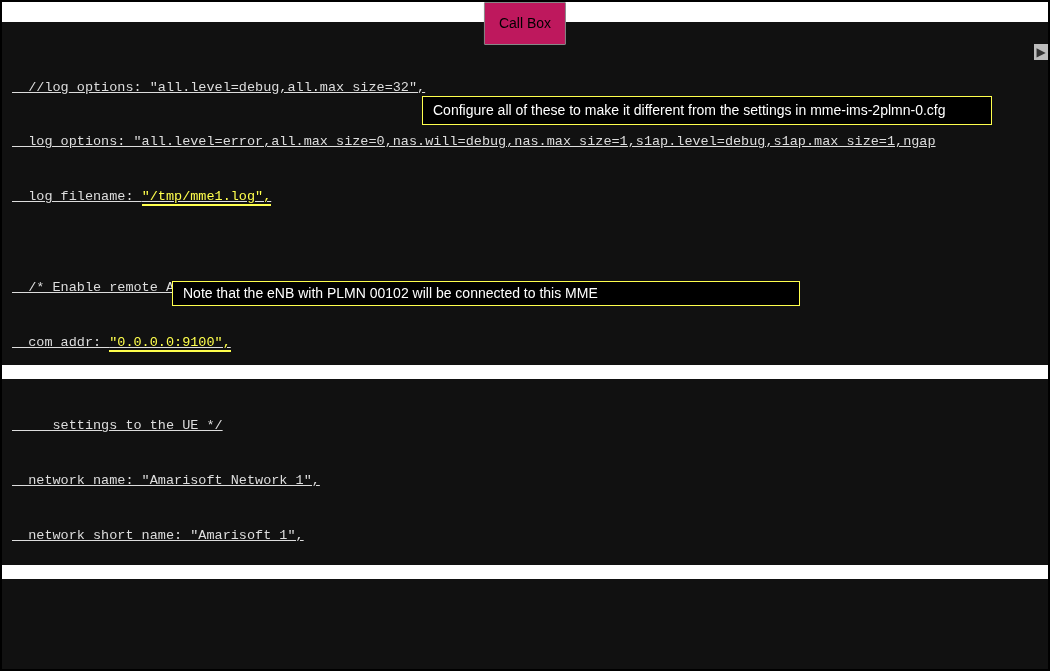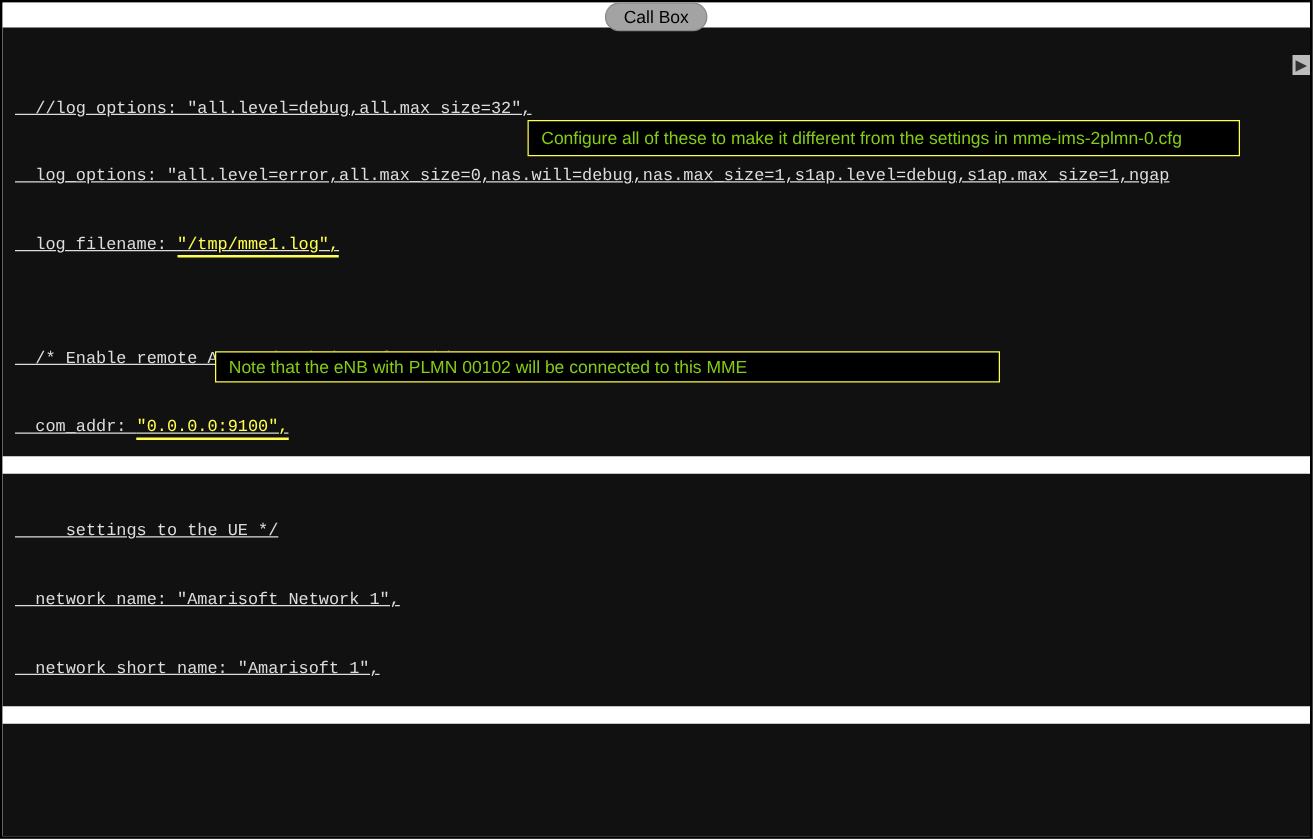--- a/index.html
+++ b/index.html
@@ -12,49 +12,49 @@
     height: 671px;
     overflow: hidden;
     position: relative;
     border: 2px solid #000;
   }
   .callbox {
     position: absolute;
     top: 0px;
     left: 50%;
     transform: translateX(-50%);
-    background: #a3a3a3;
+    background: #be185d;
     color: #000;
-    padding: 1px 14px;
+    padding: 11px 14px;
     border: 1px solid #888;
     font-family: Arial, sans-serif;
     font-size: 14px;
     z-index: 10;
-    border-radius: 12px;
+    border-radius: 1px;
   }
   .block {
     background: #111;
     color: #ddd;
     padding: 2px 10px 2px 10px;
     white-space: pre;
     position: relative;
     overflow: hidden;
   }
   .sep {
     height: 14px;
     background: #fff;
   }
   .hl {
     color: #ffff4d;
     border-bottom: 2px solid #ffff4d;
     padding-bottom: 0px;
   }
   .note {
     position: absolute;
-    color: #84cc16;
+    color: #ffffff;
     border: 1px solid #ffff4d;
     background: #000;
     padding: 4px 10px;
     font-family: Arial, sans-serif;
     font-size: 14px;
     line-height: 1.35;
     white-space: normal;
   }
   .scroll-arrow {
     position: absolute;

